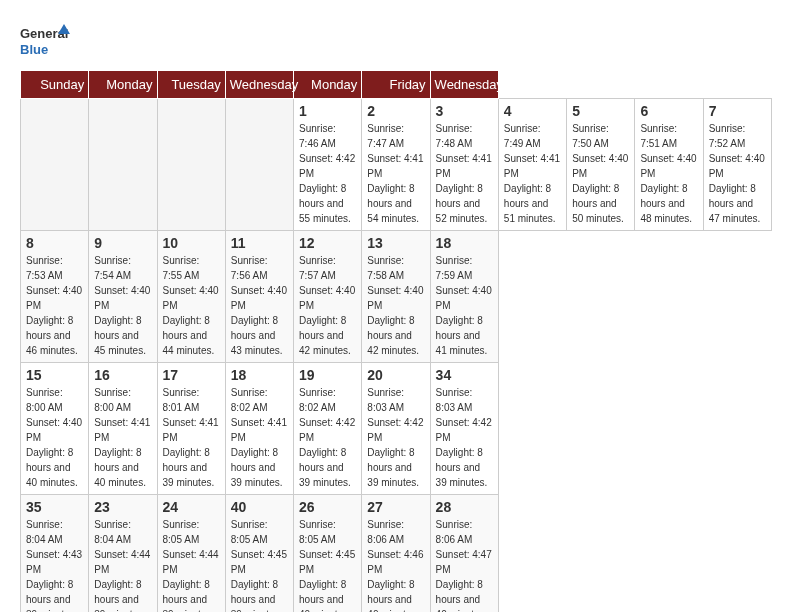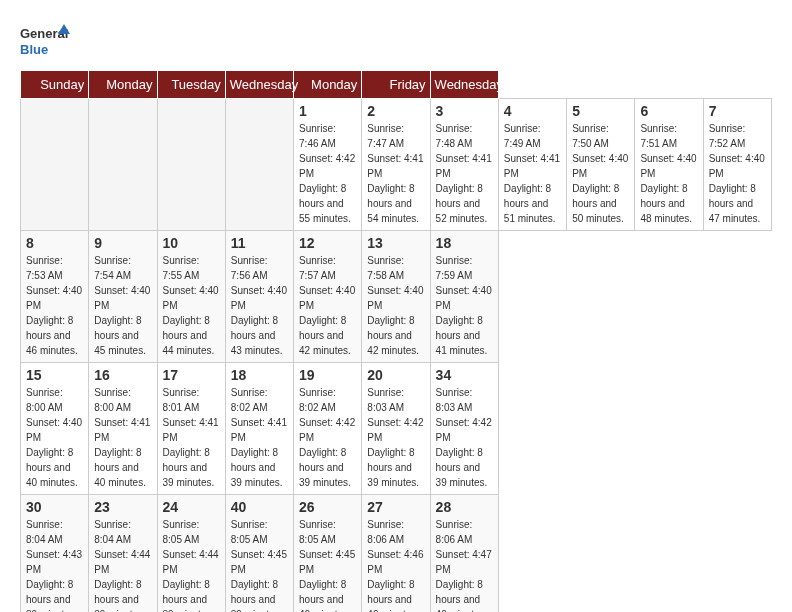--- a/index.html
+++ b/index.html
@@ -277,21 +277,21 @@
           <span class="day-num">34</span>
           <div class="day-info">
             Sunrise: 8:03 AM<br>
             Sunset: 4:42 PM<br>
             Daylight: 8 hours and 39 minutes.
           </div>
         </td>
       </tr>
       <tr>
         <td>
-          <span class="day-num">30</span>
+          <span class="day-num">35</span>
           <div class="day-info">
             Sunrise: 8:04 AM<br>
             Sunset: 4:43 PM<br>
             Daylight: 8 hours and 39 minutes.
           </div>
         </td>
         <td>
           <span class="day-num">23</span>
           <div class="day-info">
             Sunrise: 8:04 AM<br>

